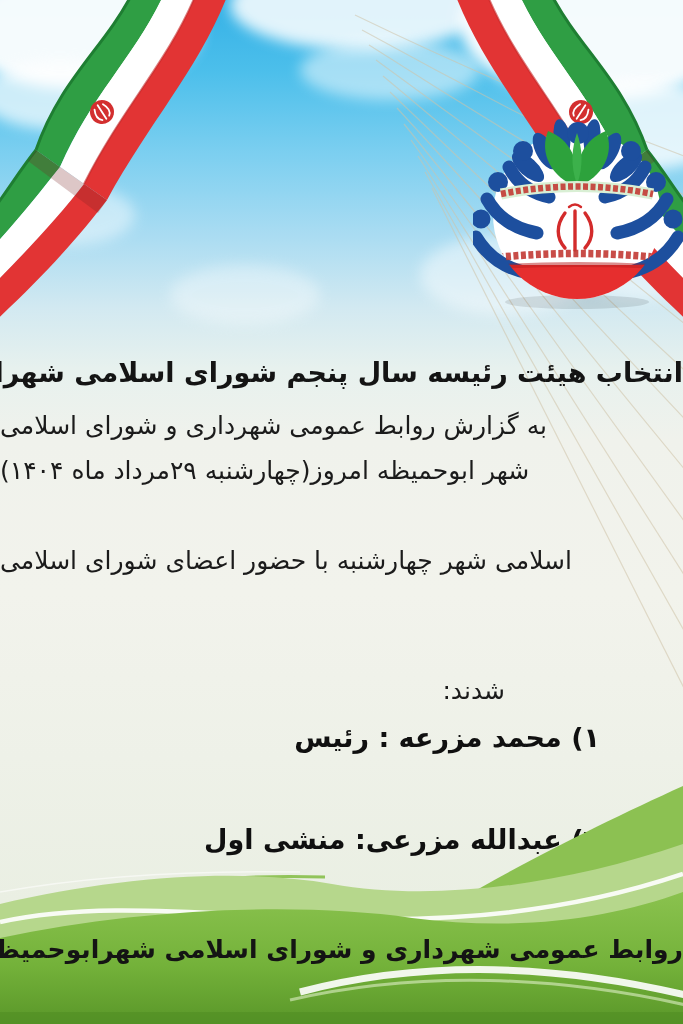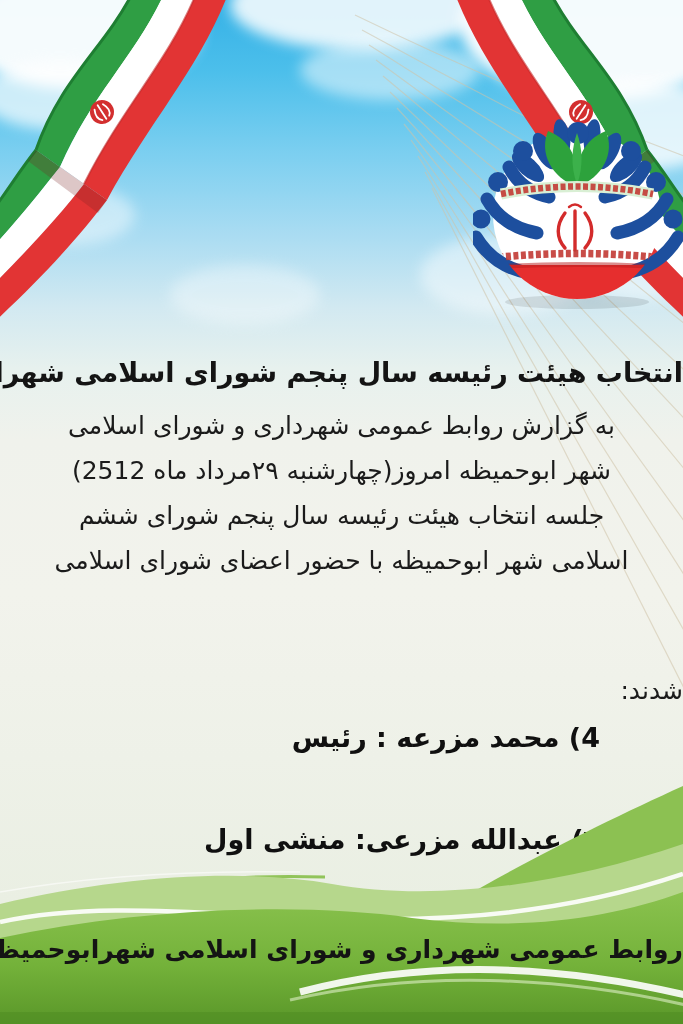--- a/index.html
+++ b/index.html
@@ -10,22 +10,22 @@
     background:linear-gradient(180deg,
       #35b1e6 0%,#4cbfeb 7%,#7ccff0 15%,#aadcf2 23%,
       #d2e9f1 30%,#e7f1ee 36%,#f0f2ec 43%,#f2f3ec 58%,
       #eef1e8 74%,#eaefe3 88%,#e9efe2 100%);
   }
   .layer{position:absolute;inset:0;pointer-events:none;}
   .cloud{position:absolute;background:#fff;border-radius:50%;filter:blur(7px);}
   .txt{position:absolute;left:0;right:0;color:#141414;direction:rtl;text-align:center;}
   .title{top:352px;font-size:27px;font-weight:bold;line-height:42px;white-space:nowrap;}
   .bodyline{position:absolute;left:0;right:0;color:#1b1b1b;direction:rtl;
-    text-align:center;font-size:25px;line-height:45px;white-space:nowrap;}
-  .closing{text-align:right;}
+    text-align:left;font-size:25px;line-height:45px;white-space:nowrap;}
+  .closing{text-align:right;padding-right:178px;}
   .resultline{position:absolute;left:0;right:83px;color:#101010;direction:rtl;
     text-align:right;font-size:27px;font-weight:bold;line-height:51px;white-space:nowrap;}
   .footer-text{top:926px;font-size:25px;font-weight:bold;line-height:48px;
     white-space:nowrap;z-index:6;}
   svg{display:block;}
 </style>
 </head>
 <body>
 
 <div class="poster">
@@ -141,26 +141,25 @@
     <g clip-path="url(#diskClip)">
       <path d="M18,153 Q104,144 190,153" stroke="#c23a34" stroke-width="7.5" fill="none" stroke-dasharray="5 2.5" opacity=".9"></path>
       <rect x="14" y="160" width="180" height="40" fill="#e62e2e"></rect>
       <path d="M14,160 Q104,154 194,160 L194,164 Q104,160 14,164 Z" fill="#b71c1c" opacity=".5"></path>
     </g>
   </svg>
 
   <div class="txt title">انتخاب هیئت رئیسه سال پنجم شورای اسلامی شهرابوحمیظه</div>
 
   <div class="bodyline" style="top:403px">به گزارش روابط عمومی شهرداری و شورای اسلامی</div>
-  <div class="bodyline" style="top:448px">شهر ابوحمیظه امروز(چهارشنبه ۲۹مرداد ماه 2512)</div>
-  <div class="bodyline" style="top:493px">جلسه انتخاب هیئت رئیسه سال پنجم شورای ششم</div>
-  <div class="bodyline" style="top:538px">اسلامی شهر ابوحمیظه با حضور اعضای شورای اسلامی</div>
+  <div class="bodyline" style="top:448px">شهر ابوحمیظه امروز(چهارشنبه ۲۹مرداد ماه ۱۴۰۴)</div>
+  <div class="bodyline" style="top:538px">اسلامی شهر چهارشنبه با حضور اعضای شورای اسلامی</div>
   <div class="bodyline closing" style="top:668px">شدند:</div>
 
-  <div class="resultline" style="top:712px">4) محمد مزرعه : رئیس</div>
+  <div class="resultline" style="top:712px">۱) محمد مزرعه : رئیس</div>
   <div class="resultline" style="top:814px">۳) عبدالله مزرعی: منشی اول</div>
 
   <svg class="layer" style="top:724px;height:300px;" width="683" height="300" viewBox="0 0 683 300">
     <defs>
       <linearGradient id="gGreen" x1="0" y1="0" x2="0" y2="1">
         <stop offset="0" stop-color="#8ac24e"></stop>
         <stop offset=".55" stop-color="#74b23a"></stop>
         <stop offset="1" stop-color="#5a9729"></stop>
       </linearGradient>
     </defs>

